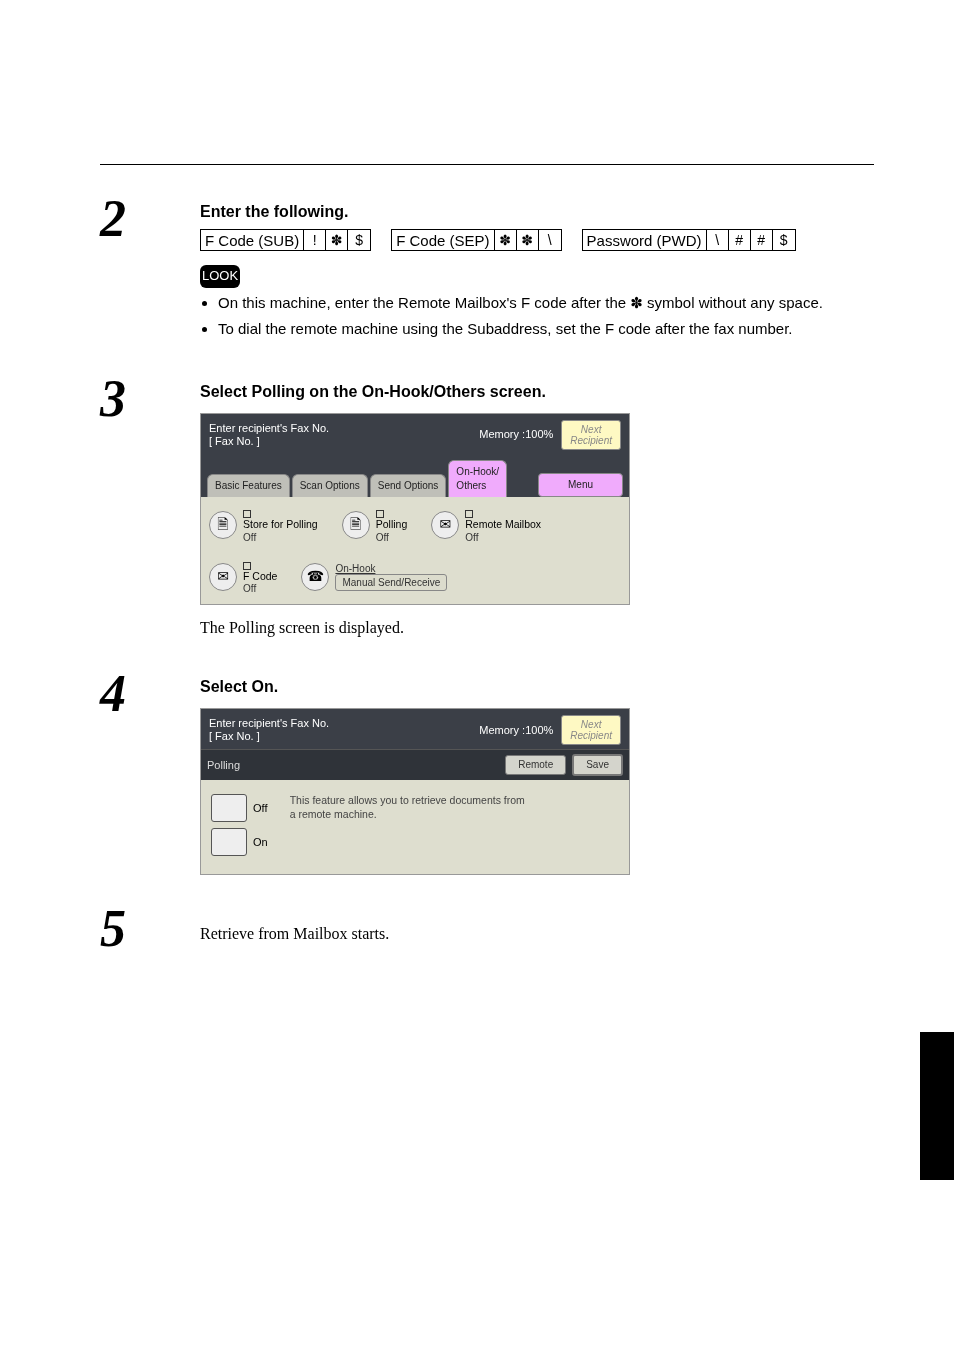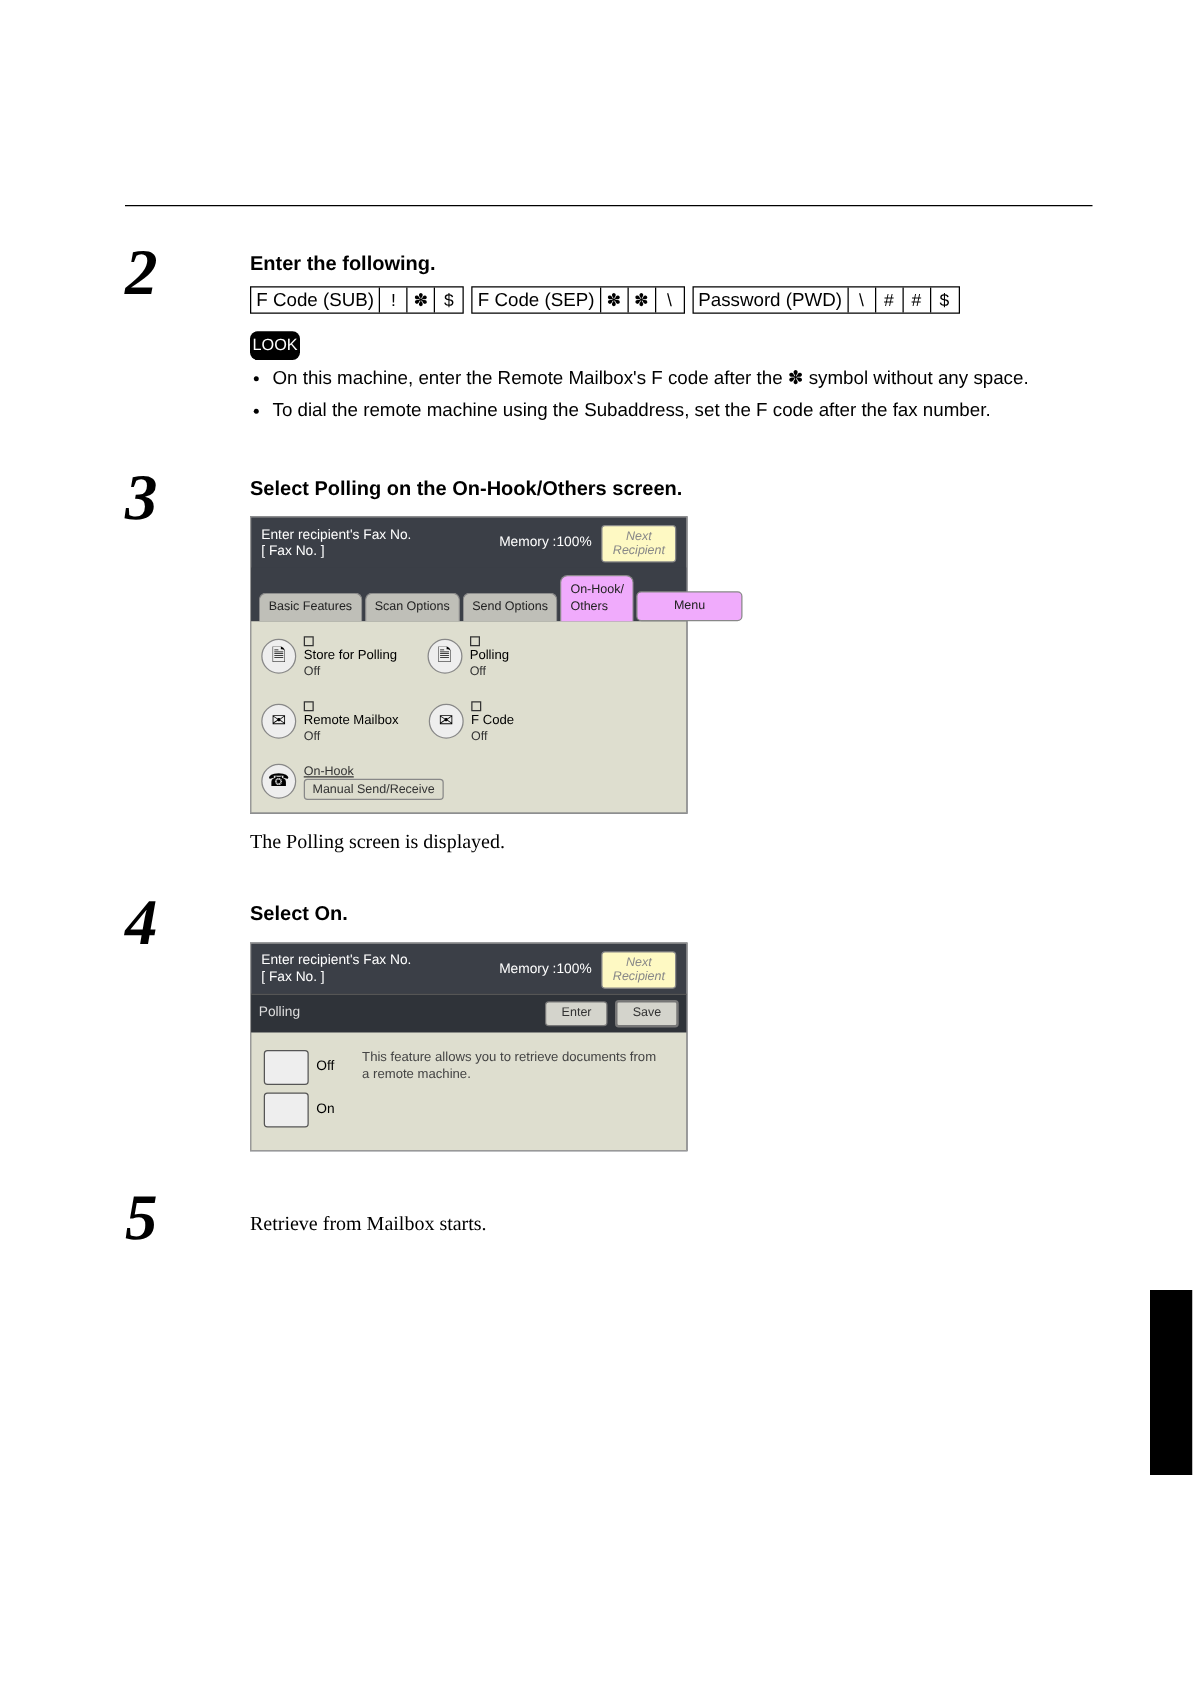--- a/index.html
+++ b/index.html
@@ -41,21 +41,21 @@
     line-height: 1.4;
   }
   .step-heading {
     font-weight: bold;
     font-size: 16px;
     margin-bottom: 6px;
   }
   .key-line {
     display: flex;
     align-items: center;
-    gap: 6px;
+    gap: 20px;
     flex-wrap: nowrap;
     font-size: 15px;
     margin: 4px 0;
   }
   .key-box {
     display: inline-flex;
     align-items: stretch;
     border: 1px solid #000;
     height: 22px;
   }
@@ -88,21 +88,21 @@
     margin: 4px 0 0 18px;
     font-size: 15px;
     line-height: 1.5;
   }
   .bullets li { margin-bottom: 4px; list-style: disc; }
   .screen-wrap {
     margin-top: 10px;
     margin-left: 0;
   }
   .screen {
-    width: 350px;
+    width: 430px;
     border: 1px solid #999;
     background: #3b3f47;
     font-size: 11px;
     user-select: none;
   }
   .screen-header {
     display:flex;
     align-items:center;
     padding: 6px 8px 4px 8px;
     color:#fff;
@@ -373,21 +373,21 @@
               <div>[  Fax No. ]</div>
             </div>
             <div class="hh-mem">Memory :100%</div>
             <div class="sh-btn">
               <div>Next</div>
               <div>Recipient</div>
             </div>
           </div>
           <div class="screen2-bar">
             <span class="barlabel">Polling</span>
-            <span class="mini-btn">Enter</span>
+            <span class="mini-btn">Remote</span>
             <span class="mini-btn" style="border-width:2px;">Save</span>
           </div>
           <div class="screen2-body">
             <div class="toggle-group">
               <div class="toggle">
                 <span class="box"></span>
                 <span class="tl">Off</span>
               </div>
               <div class="toggle">
                 <span class="box"></span>

